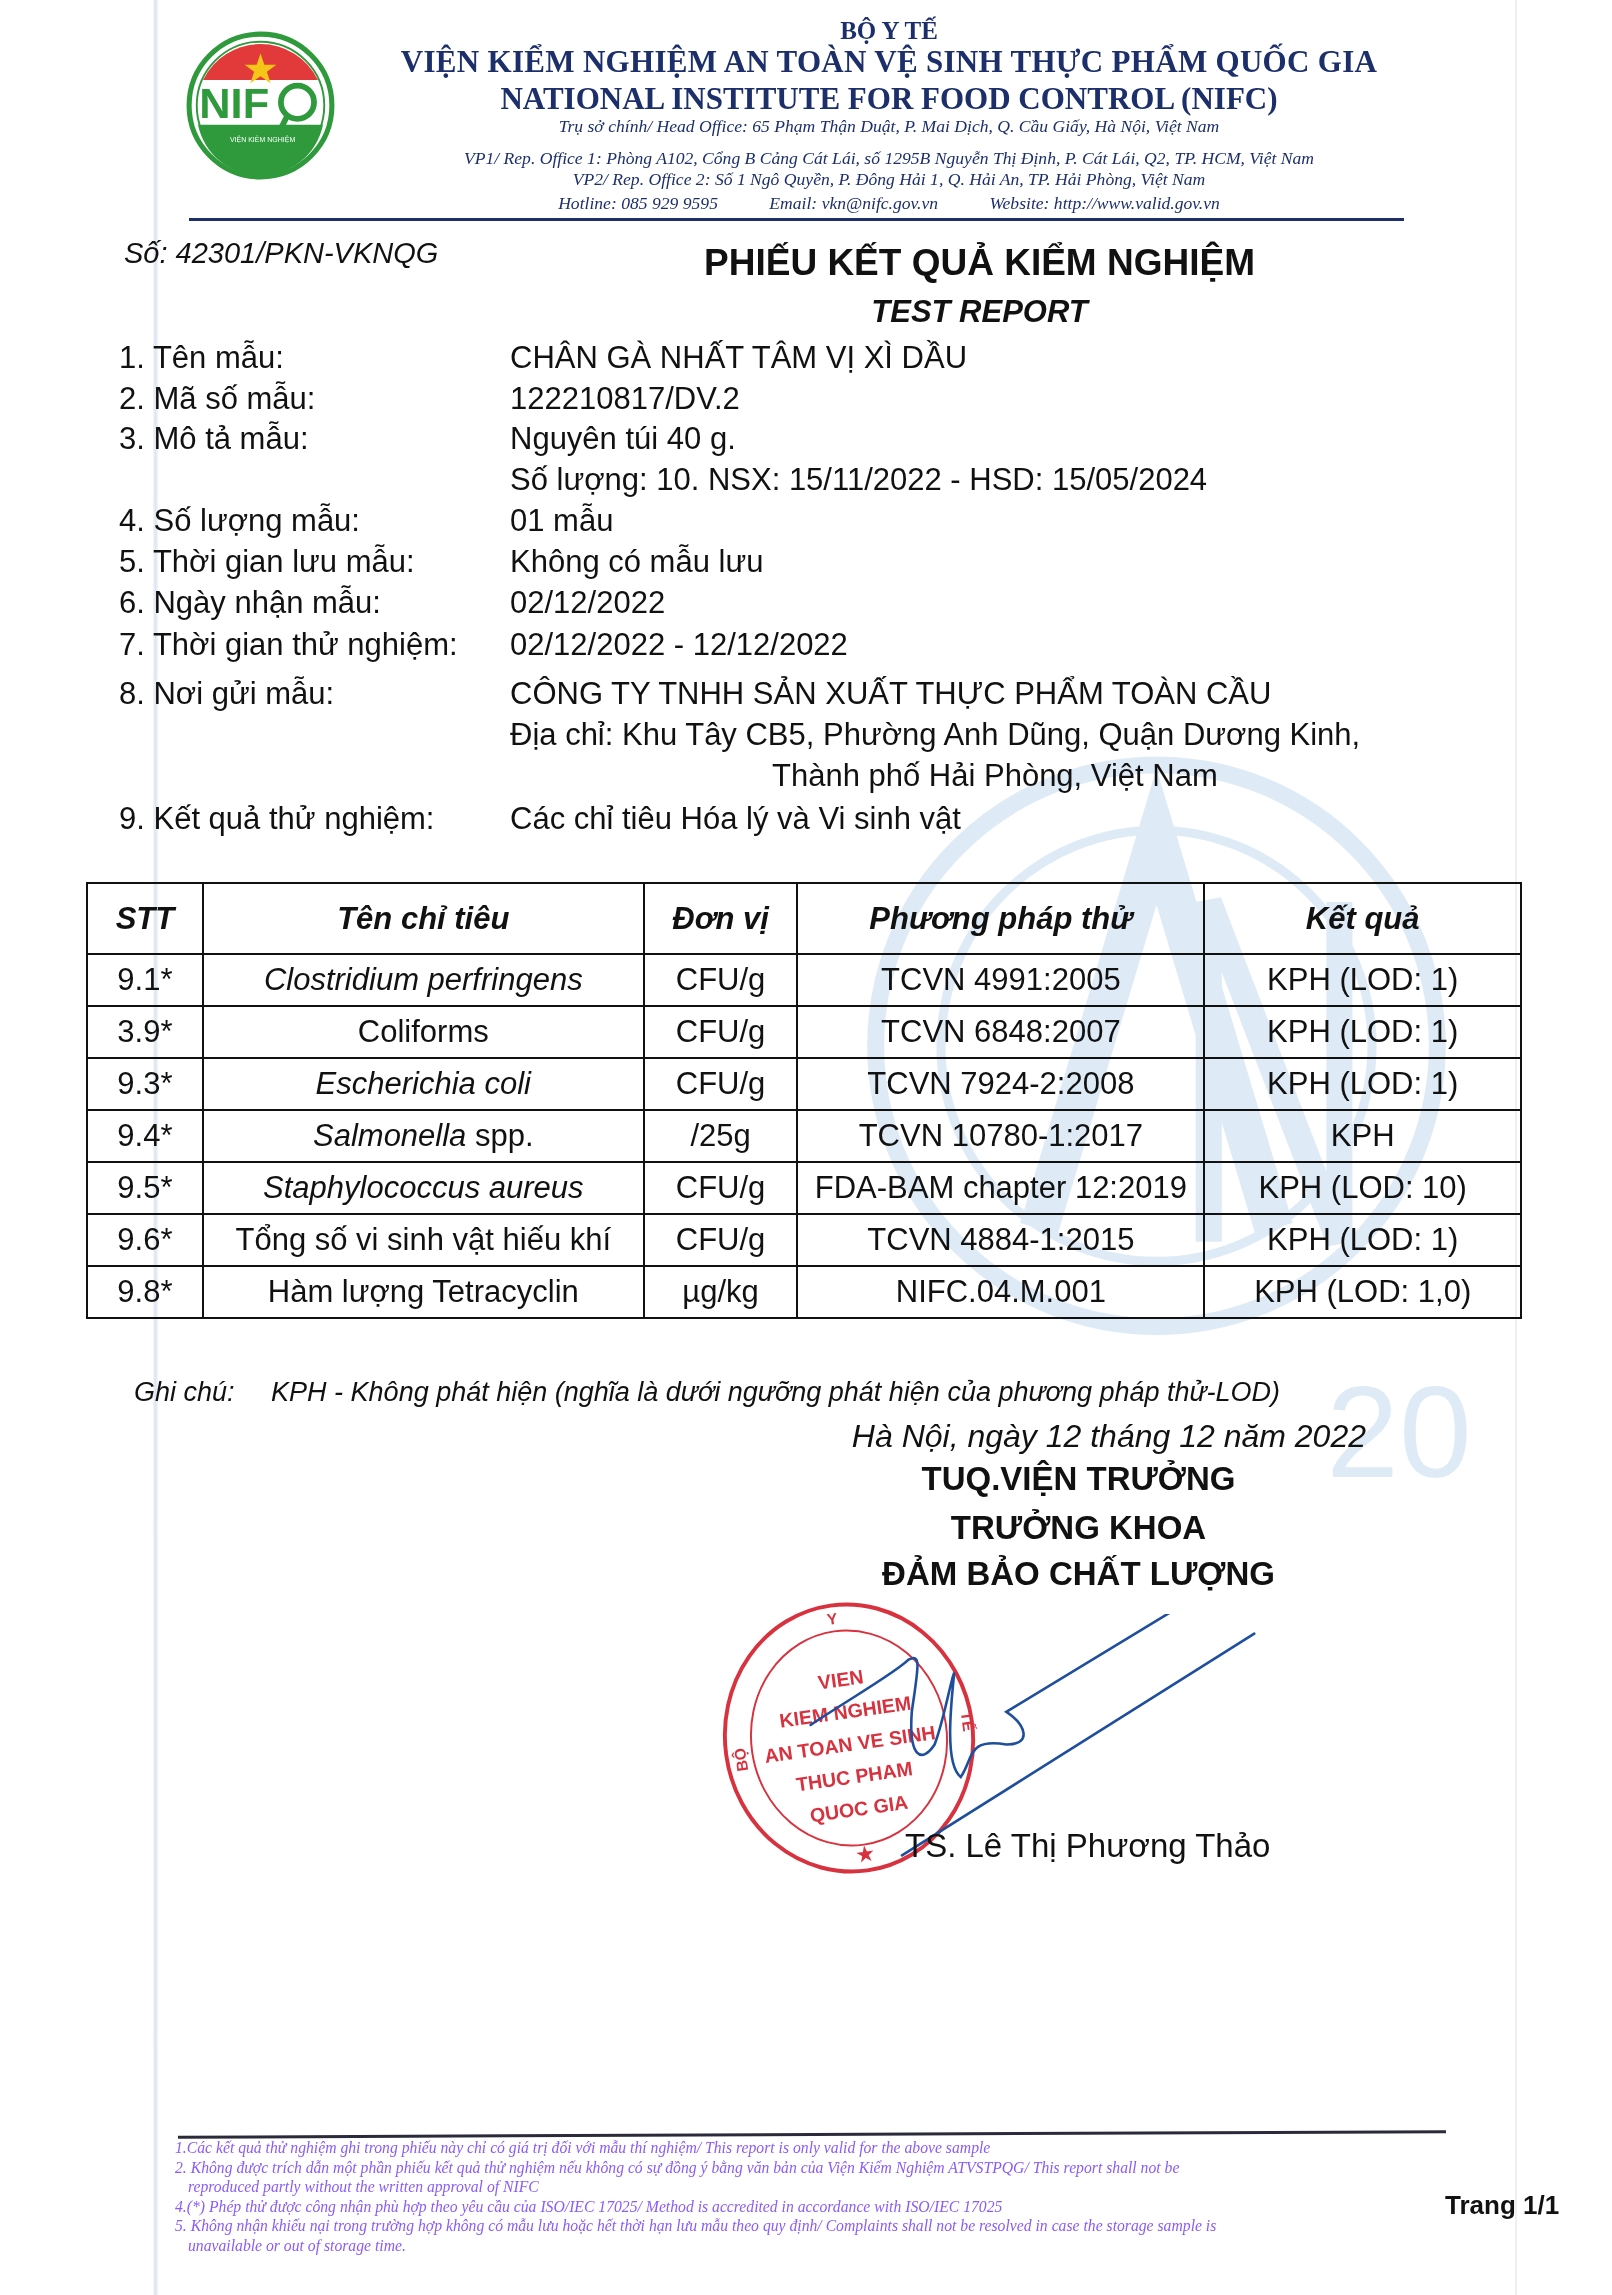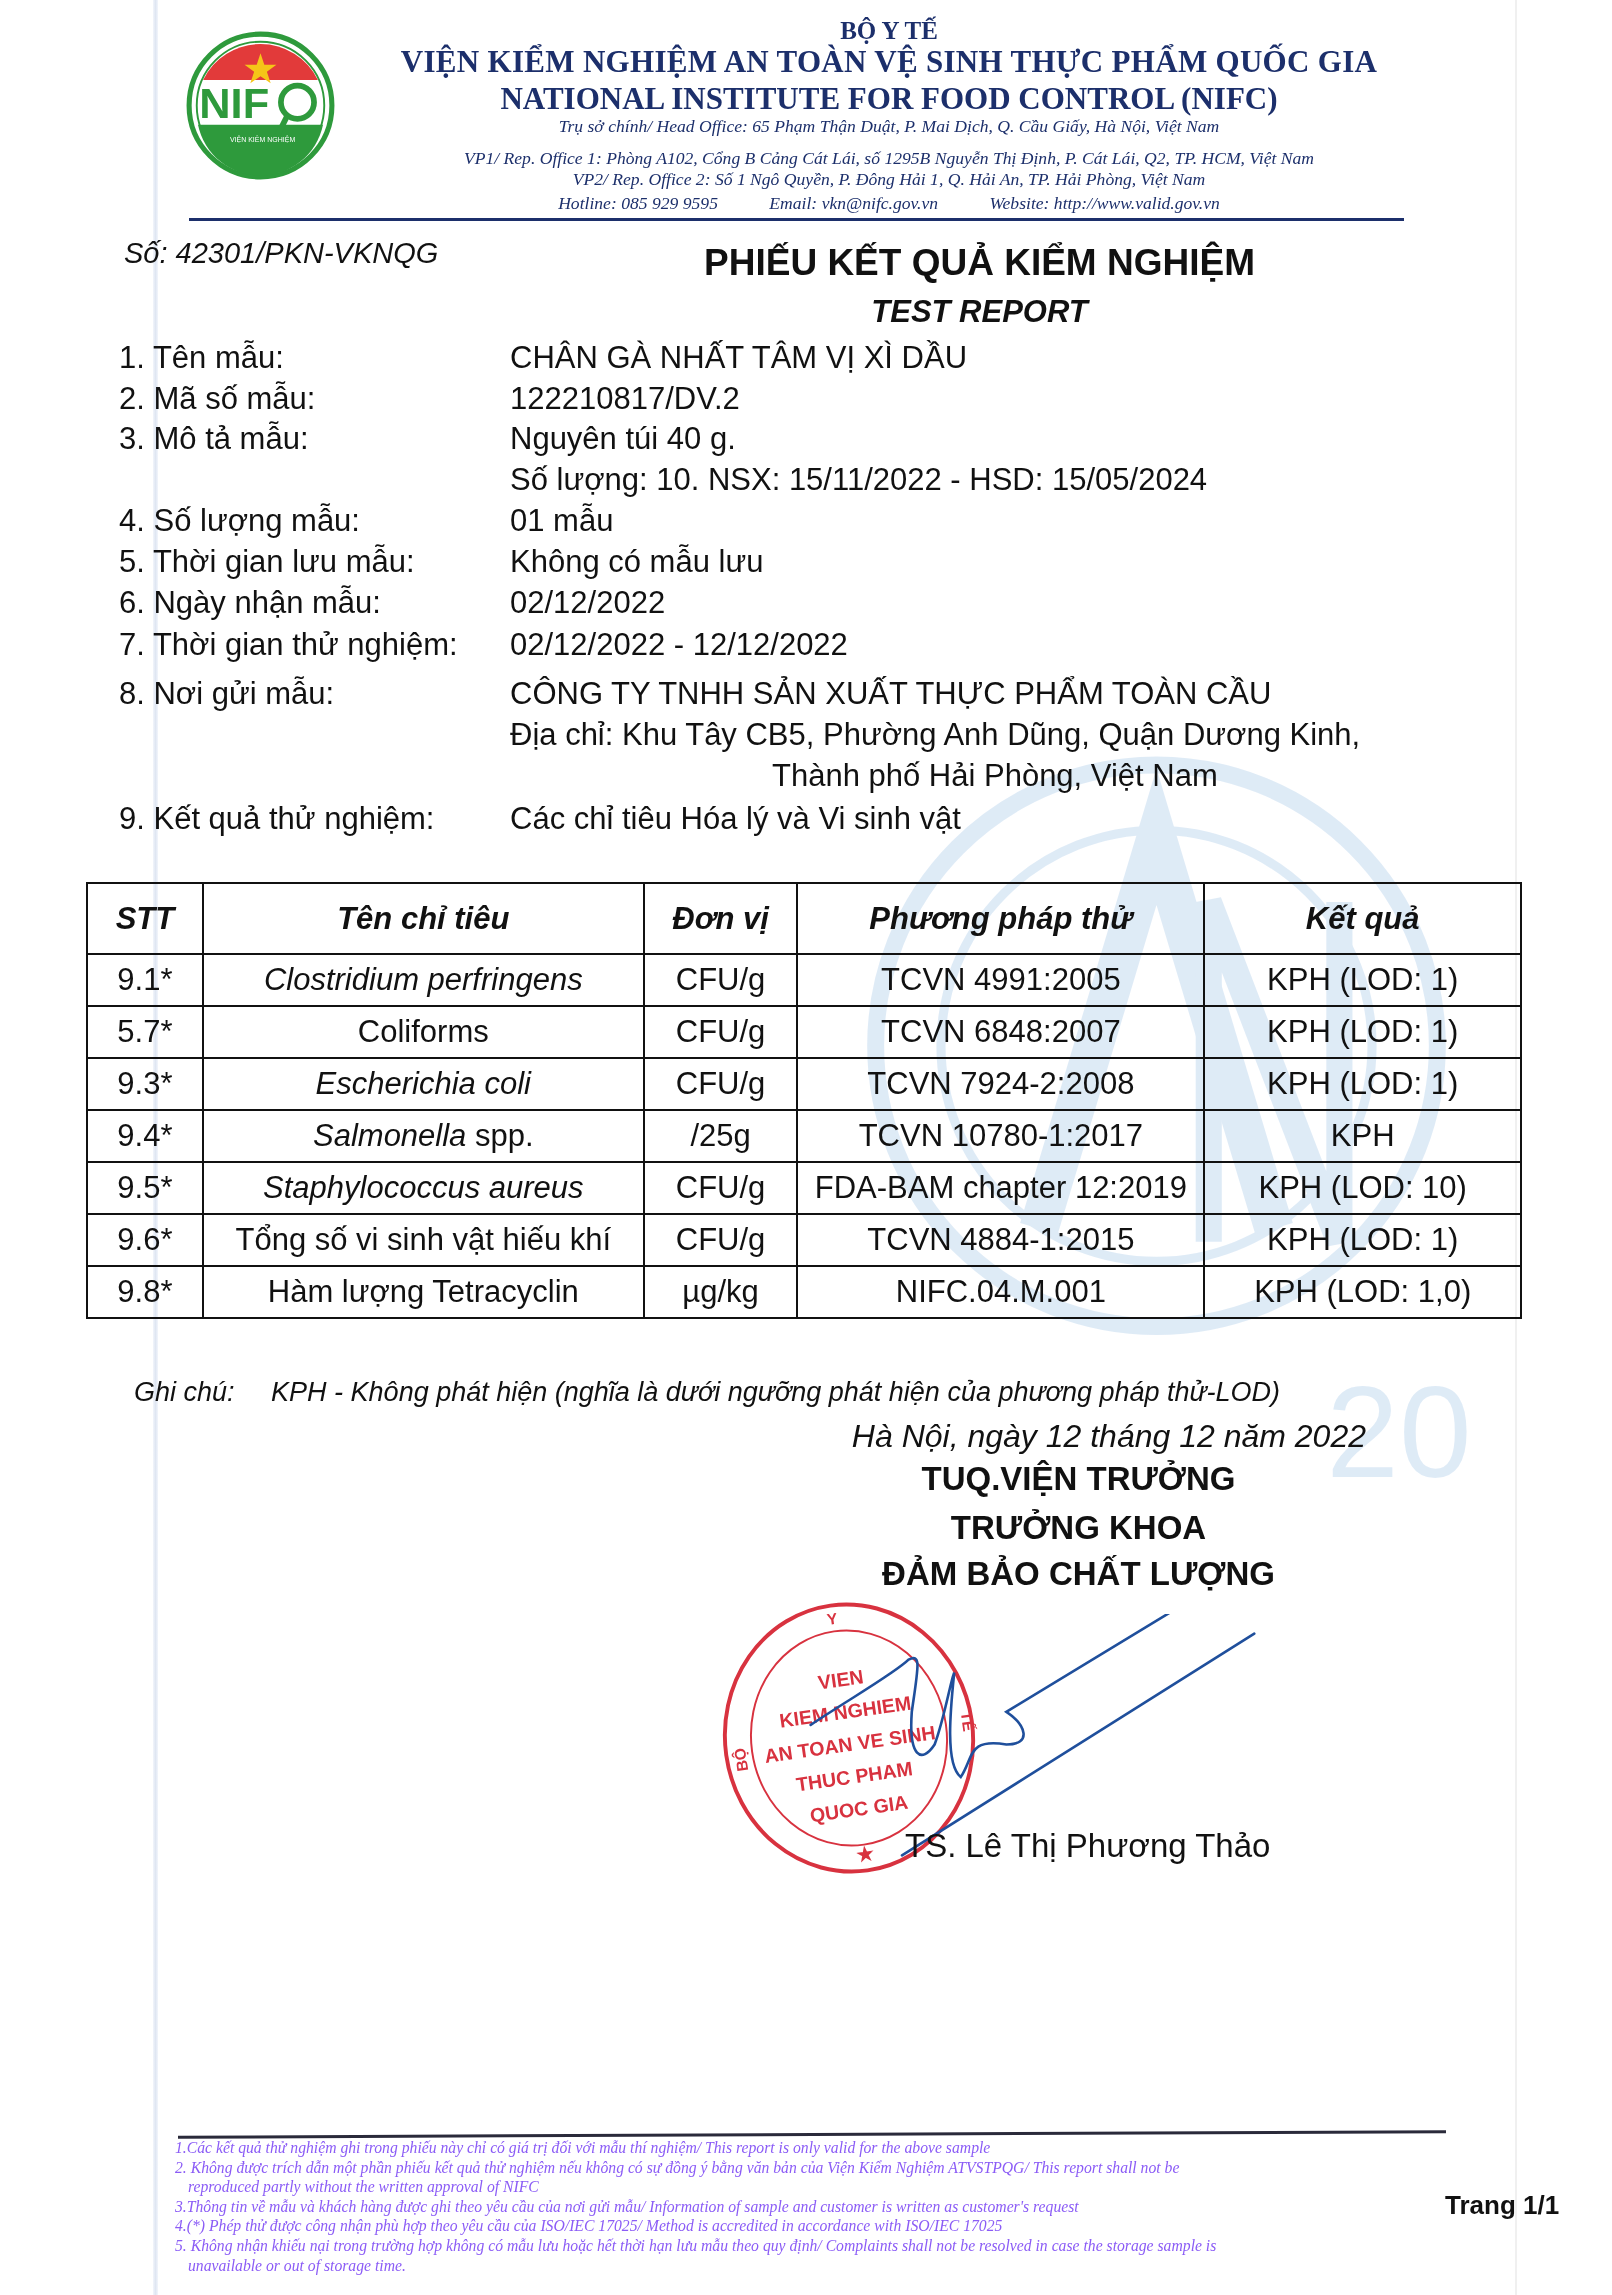--- a/index.html
+++ b/index.html
@@ -166,21 +166,21 @@
   </thead>
   <tbody>
     <tr>
       <td>9.1*</td>
       <td class="name-cell italic">Clostridium perfringens</td>
       <td>CFU/g</td>
       <td>TCVN 4991:2005</td>
       <td>KPH (LOD: 1)</td>
     </tr>
     <tr>
-      <td>5.7*</td>
+      <td>3.9*</td>
       <td class="name-cell">Coliforms</td>
       <td>CFU/g</td>
       <td>TCVN 6848:2007</td>
       <td>KPH (LOD: 1)</td>
     </tr>
     <tr>
       <td>9.3*</td>
       <td class="name-cell italic">Escherichia coli</td>
       <td>CFU/g</td>
       <td>TCVN 7924-2:2008</td>
@@ -252,19 +252,18 @@
   </g>
 </svg>
 
 <div class="signer">TS. Lê Thị Phương Thảo</div>
 
 <div class="foot-rule"></div>
 <div class="foot-notes">
   <div>1.Các kết quả thử nghiệm ghi trong phiếu này chỉ có giá trị đối với mẫu thí nghiệm/ This report is only valid for the above sample</div>
   <div>2. Không được trích dẫn một phần phiếu kết quả thử nghiệm nếu không có sự đồng ý bằng văn bản của Viện Kiểm Nghiệm ATVSTPQG/ This report shall not be</div>
   <div class="indent">reproduced partly without the written approval of NIFC</div>
-  <div>3.Thông tin về mẫu và khách hàng được ghi theo yêu cầu của nơi gửi mẫu/ Information of sample and customer is written as customer's request</div>
   <div>4.(*) Phép thử được công nhận phù hợp theo yêu cầu của ISO/IEC 17025/ Method is accredited in accordance with ISO/IEC 17025</div>
   <div>5. Không nhận khiếu nại trong trường hợp không có mẫu lưu hoặc hết thời hạn lưu mẫu theo quy định/ Complaints shall not be resolved in case the storage sample is</div>
   <div class="indent">unavailable or out of storage time.</div>
 </div>
 <div class="page-no">Trang 1/1</div>
 
 
 </body></html>

